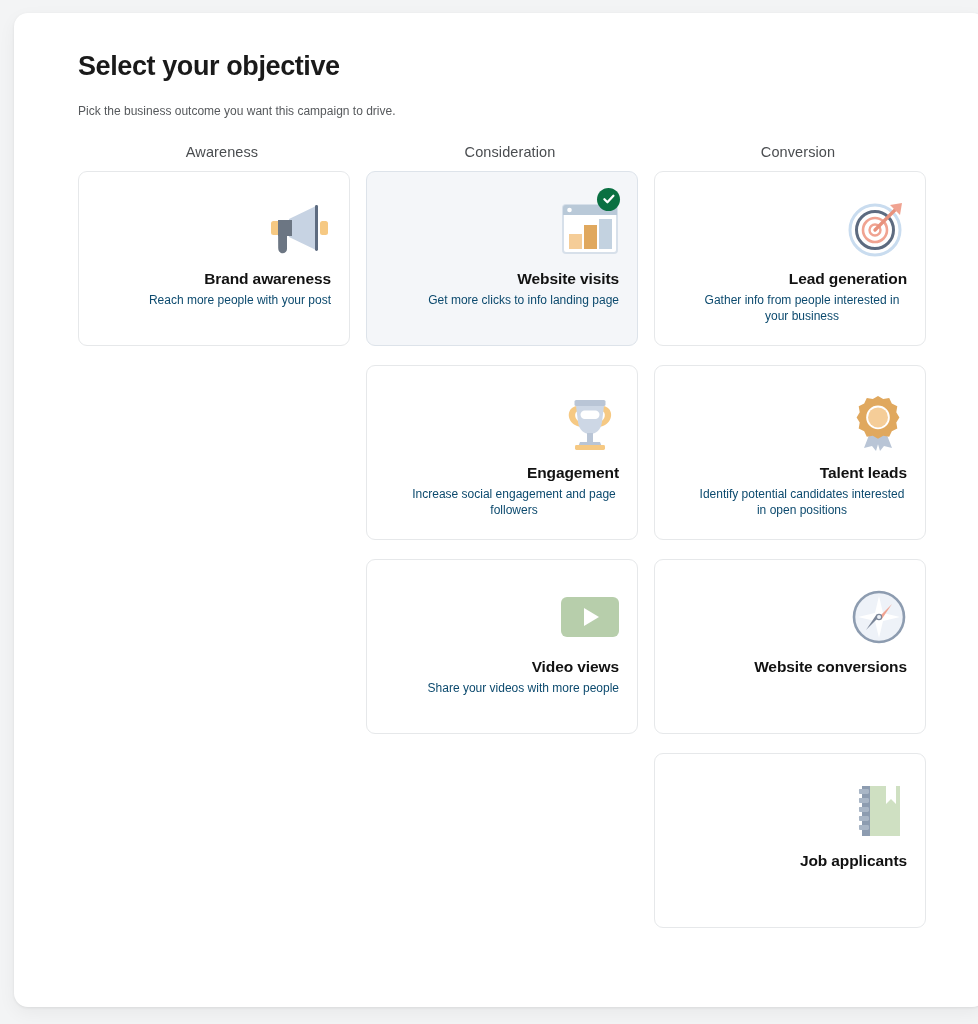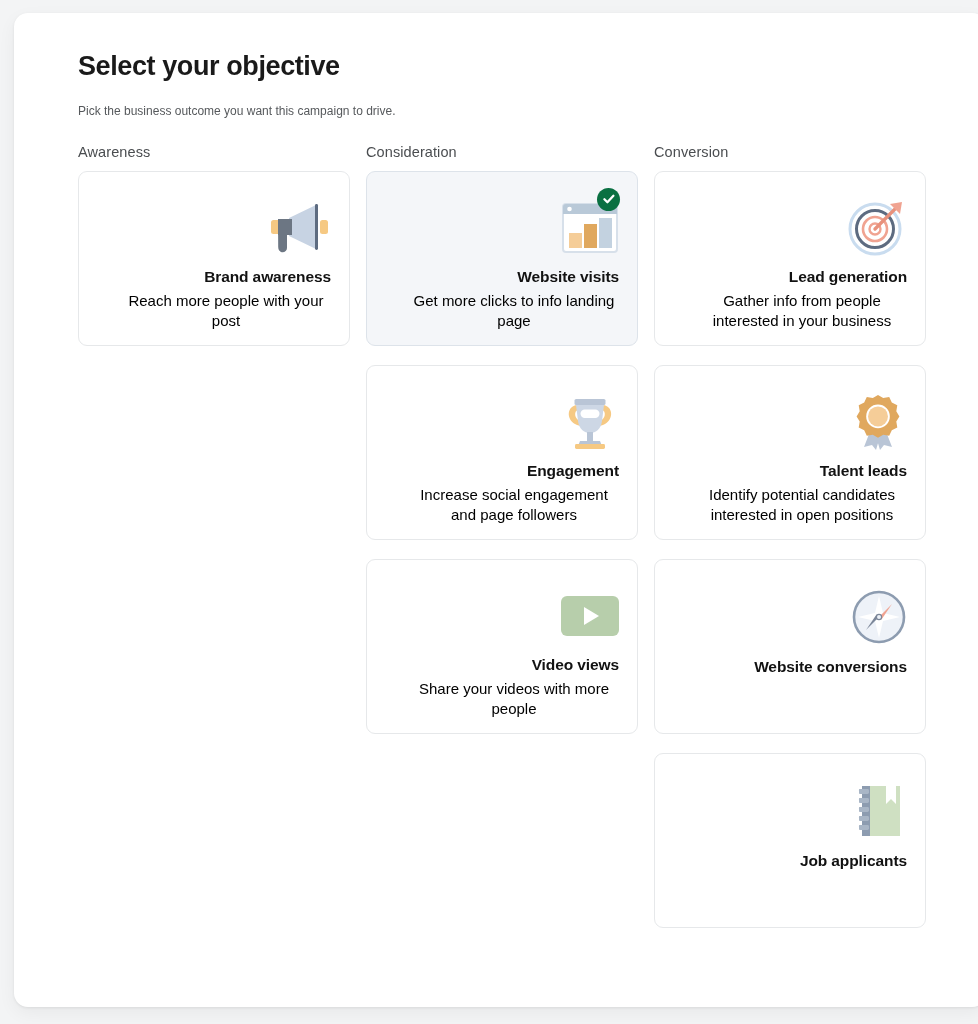--- a/index.html
+++ b/index.html
@@ -36,21 +36,21 @@
     color: #56595c;
     line-height: 1.3;
   }
   .columns-head {
     margin-top: 24px;
     display: grid;
     grid-template-columns: 288px 288px 288px;
     column-gap: 0px;
   }
   .col-head {
-    text-align: left;
+    text-align: center;
     font-size: 14.5px;
     color: #4a4d50;
     font-weight: 400;
     letter-spacing: 0.1px;
   }
   .grid {
     margin-top: 11px;
     display: grid;
     grid-template-columns: 288px 288px 288px;
     column-gap: 0px;
@@ -84,22 +84,22 @@
   }
   .card-title {
     font-size: 15.5px;
     font-weight: 700;
     color: #121212;
     text-align: center;
     letter-spacing: -0.1px;
     margin-bottom: 5px;
   }
   .card-desc {
-    font-size: 15px;
-    color: #000000;
+    font-size: 12px;
+    color: #0c4a6e;
     text-align: center;
     line-height: 1.33;
     max-width: 210px;
   }
   .check-badge {
     position: absolute;
     top: 16px;
     right: 17px;
     width: 23px;
     height: 23px;

